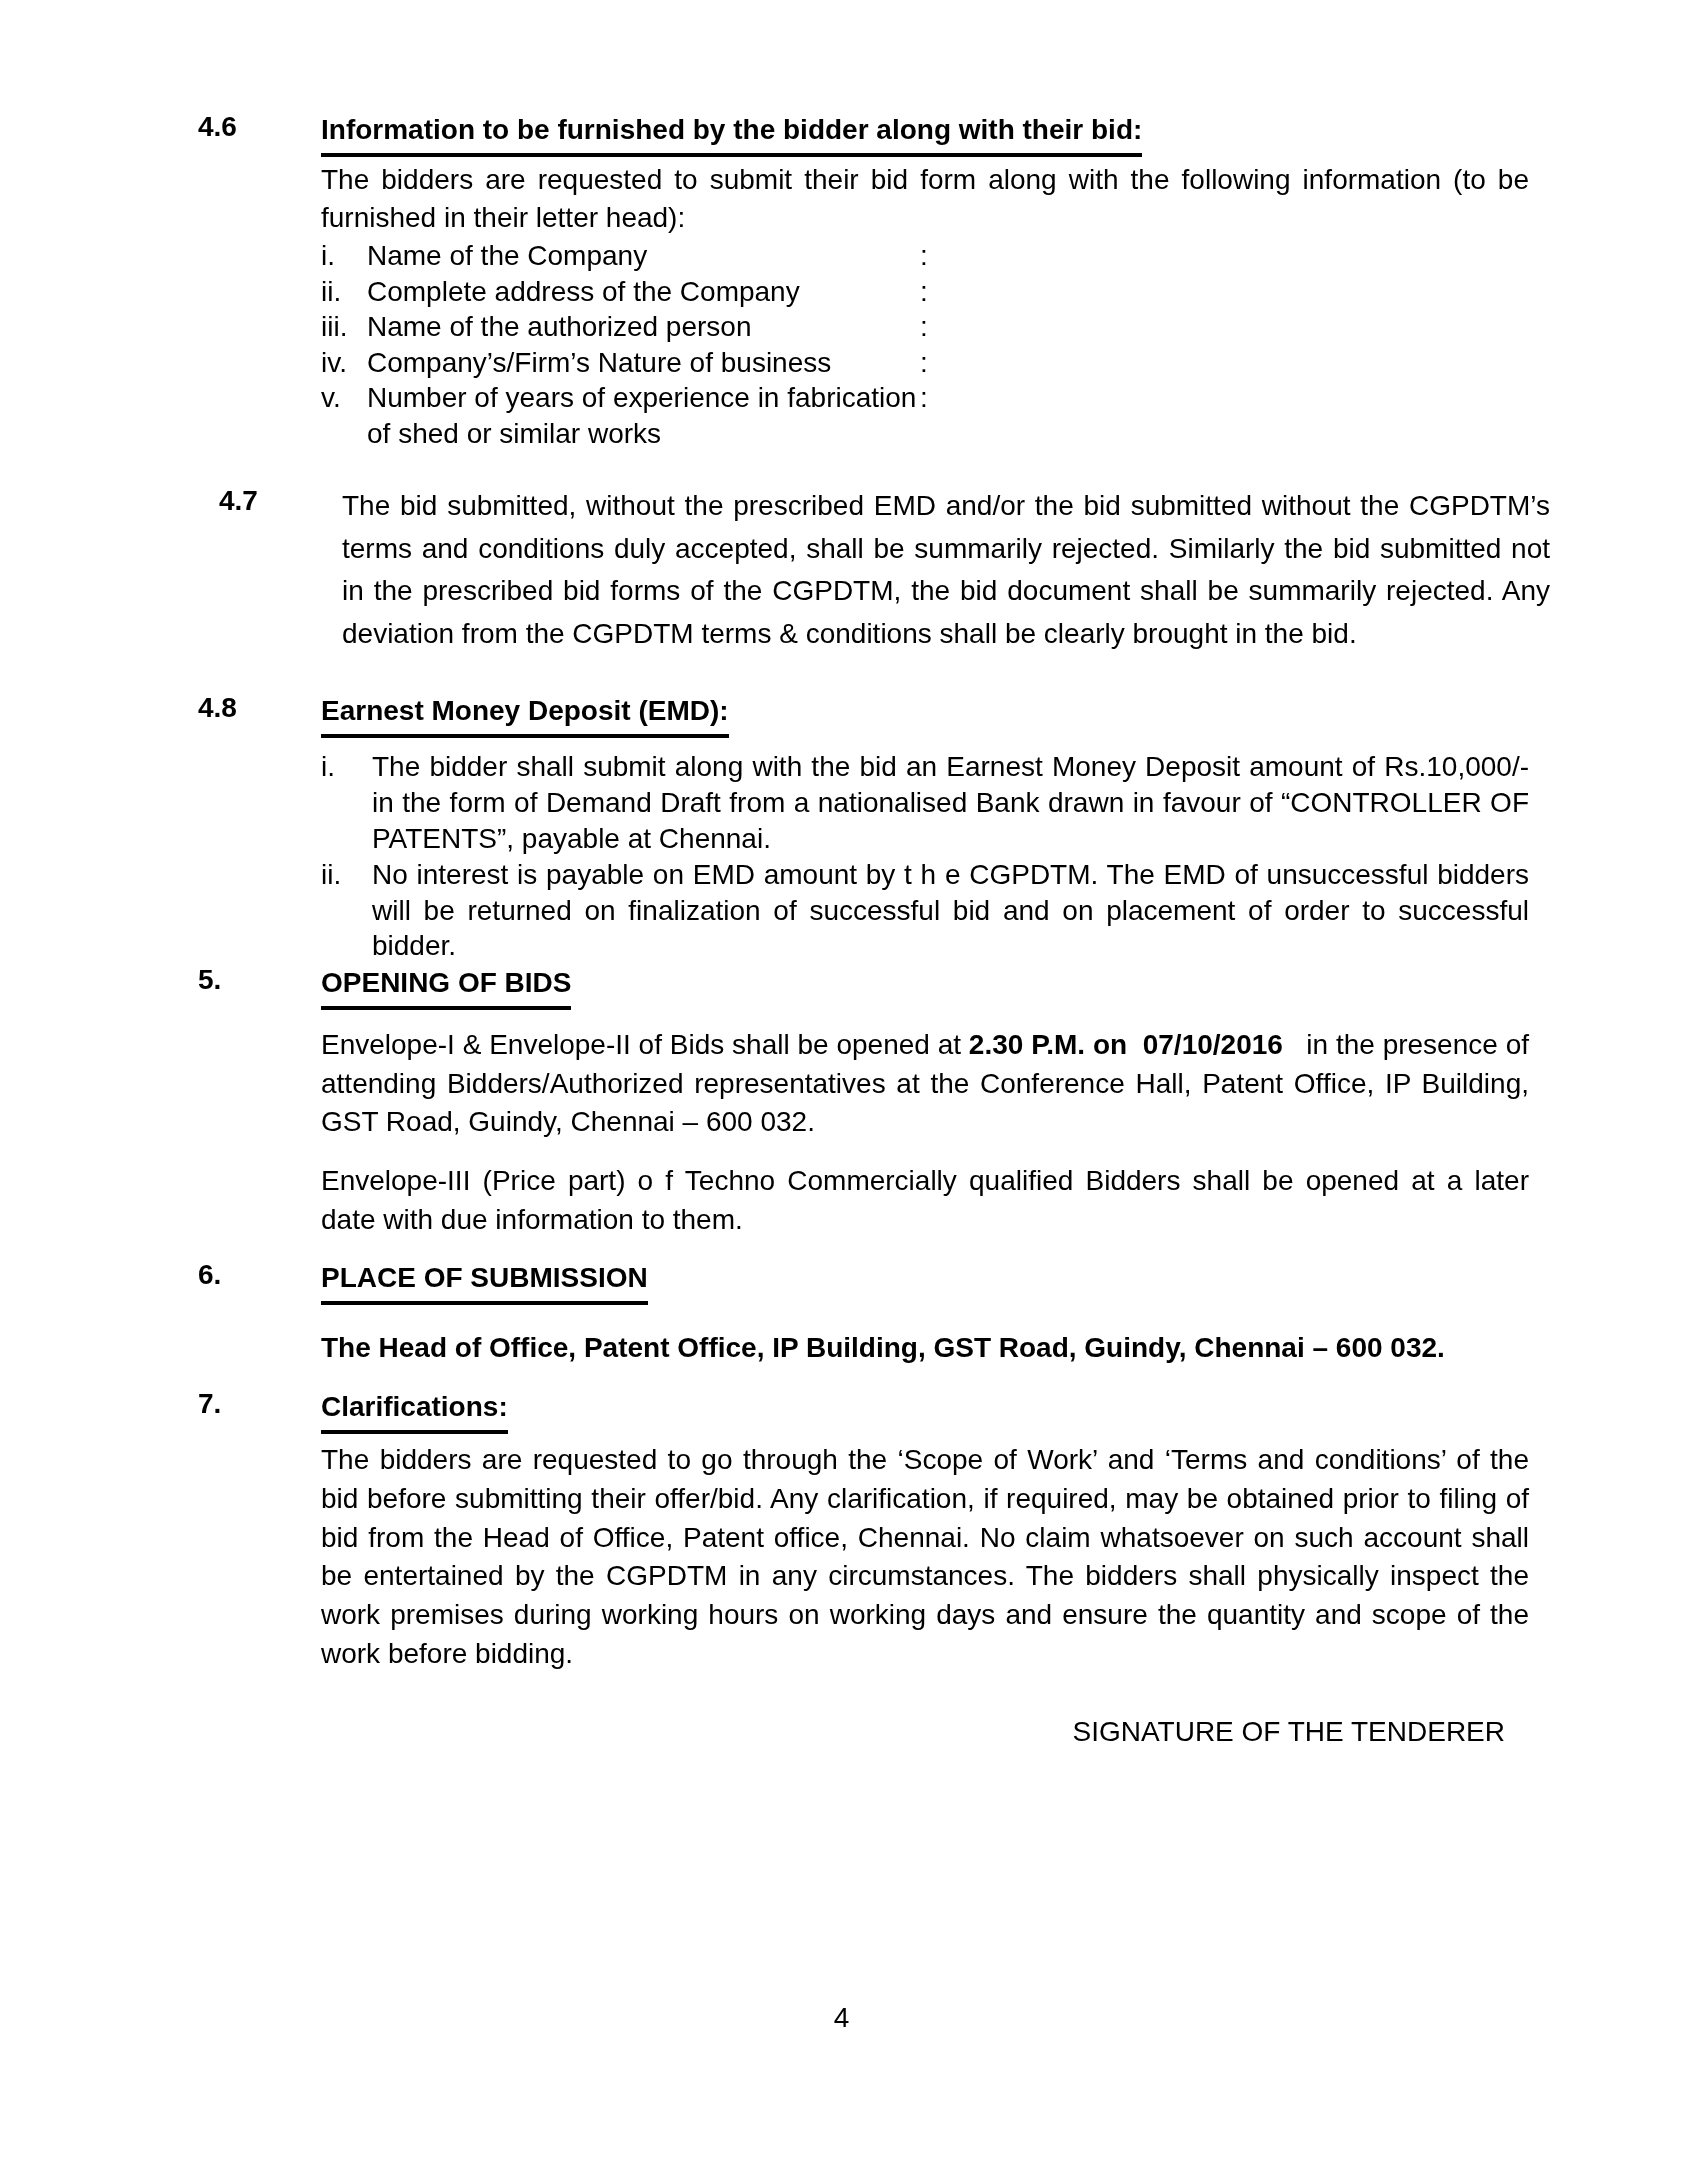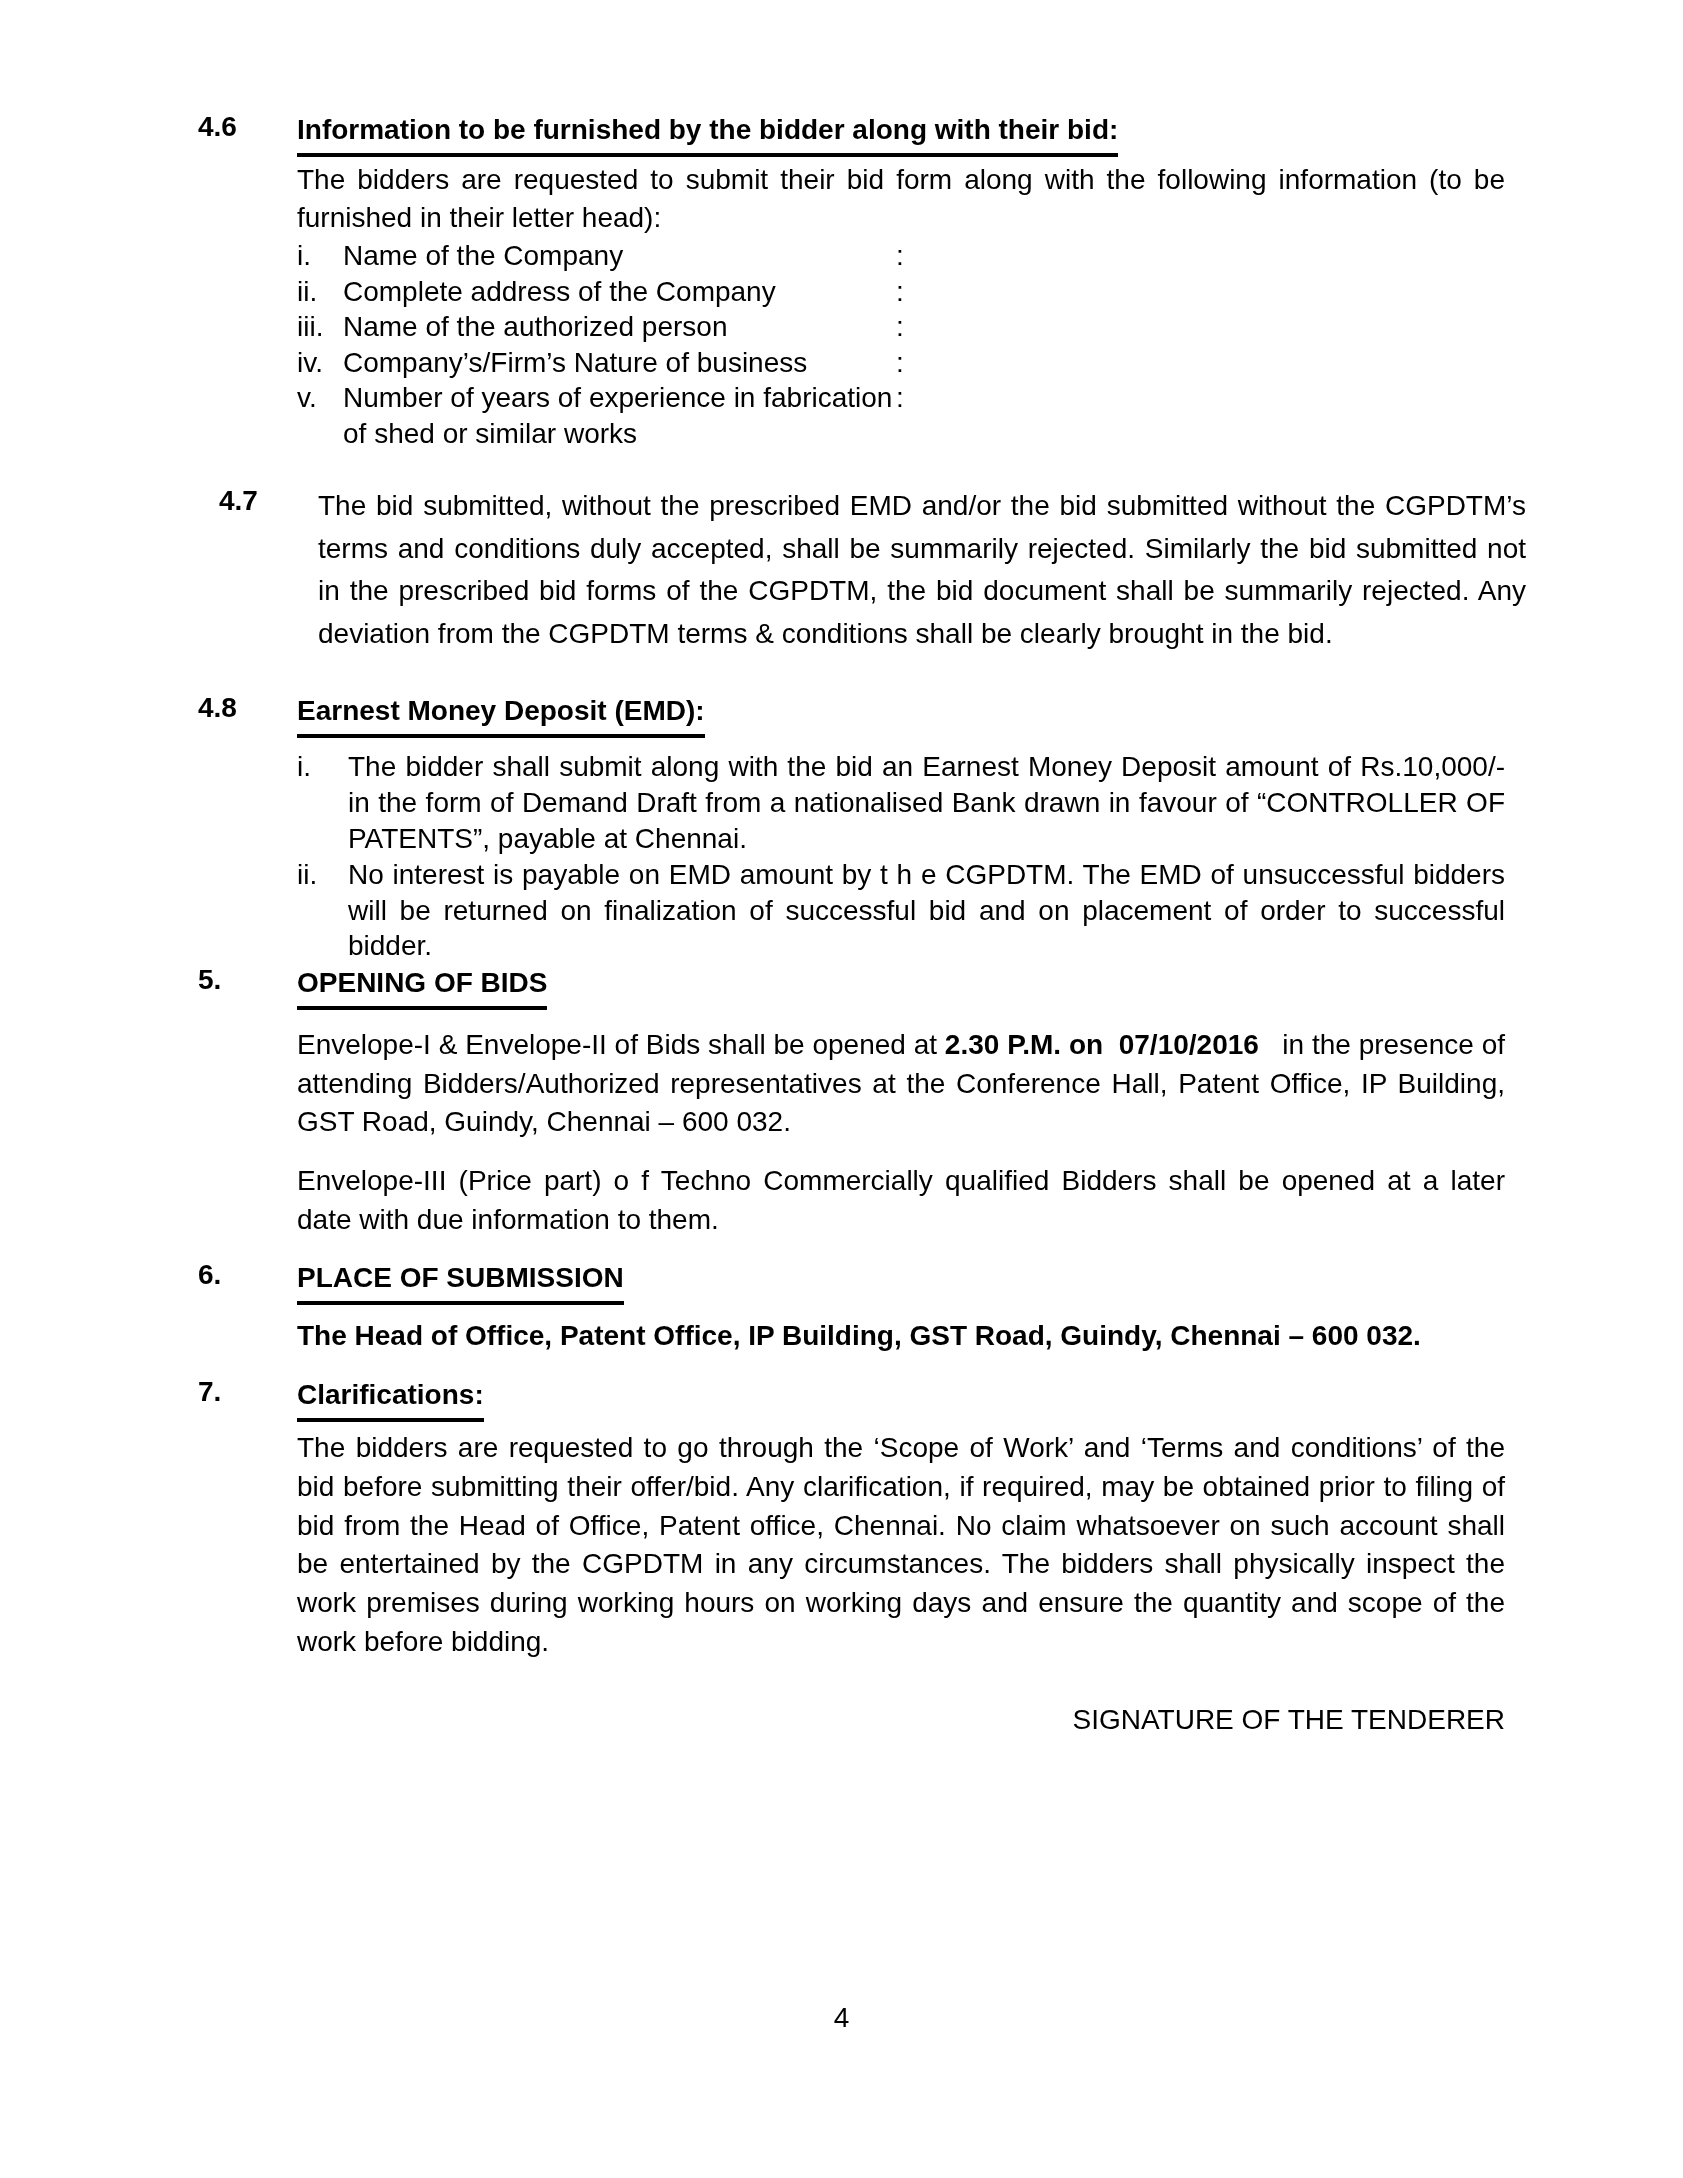--- a/index.html
+++ b/index.html
@@ -12,34 +12,34 @@
     font-size: 28px;
     color: #000000;
     overflow: hidden;
   }
   .content {
     position: absolute;
     left: 198px;
     top: 111px;
     width: 1307px;
   }
-  .sec { display: grid; grid-template-columns: 99px 1208px; align-items: start; }
+  .sec { display: grid; grid-template-columns: 99px 1208px; align-items: start; gap: 24px; }
   .num { font-weight: 700; }
   .heading { font-weight: 700; margin: 0; font-size: 28px; line-height: 1.35; }
   .u { border-bottom: 4px solid #000; padding-bottom: 8px; }
   .para { text-align: justify; line-height: 1.38; margin: 0; }
   .para47 { line-height: 1.52; }
   .mt-intro { margin-top: 12px; }
   .mt-s47 { margin-top: 34px; margin-left: 21px; }
   .mt-s48 { margin-top: 36px; }
   .mt-s48items { margin-top: 20px; }
   .mt-p1 { margin-top: 24px; }
   .mt-p2 { margin-top: 20px; }
   .mt-sec { margin-top: 20px; }
-  .mt-body { margin-top: 20px; }
+  .mt-body { margin-top: 32px; }
   .mt-p7 { margin-top: 16px; }
   .info-items { line-height: 1.27; }
   .info-item { display: grid; grid-template-columns: 46px 553px auto; align-items: start; }
   .list48 { line-height: 1.28; }
   .list48 .item2 { display: grid; grid-template-columns: 51px 1fr; align-items: start; }
   .list48 .item2 .para { line-height: 1.28; }
   .bold-para { font-weight: 700; }
   .signature {
     margin-top: 40px;
     text-align: right;

